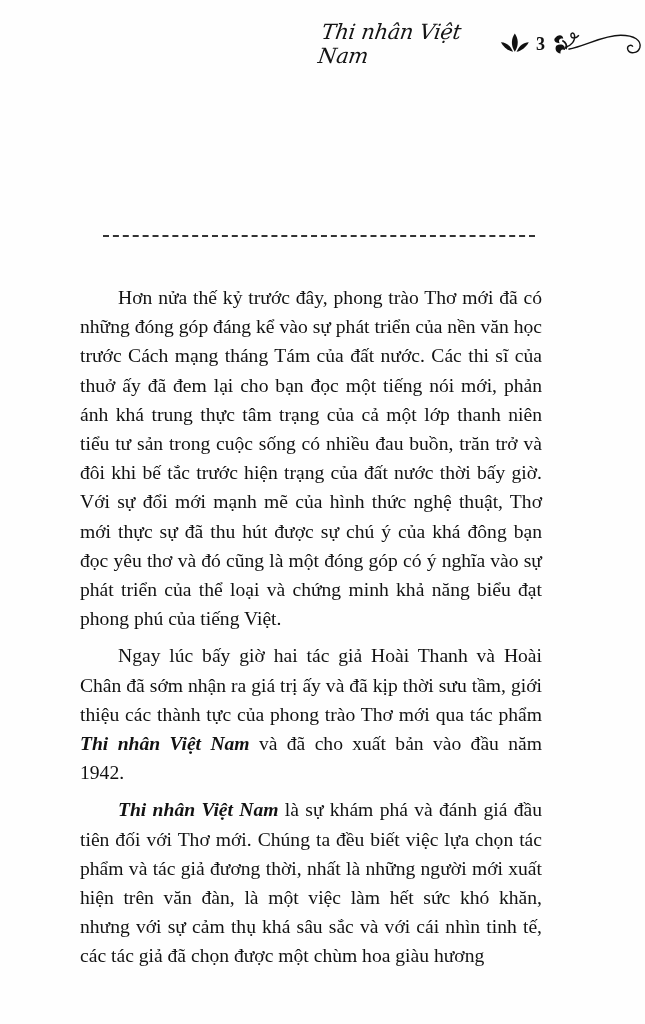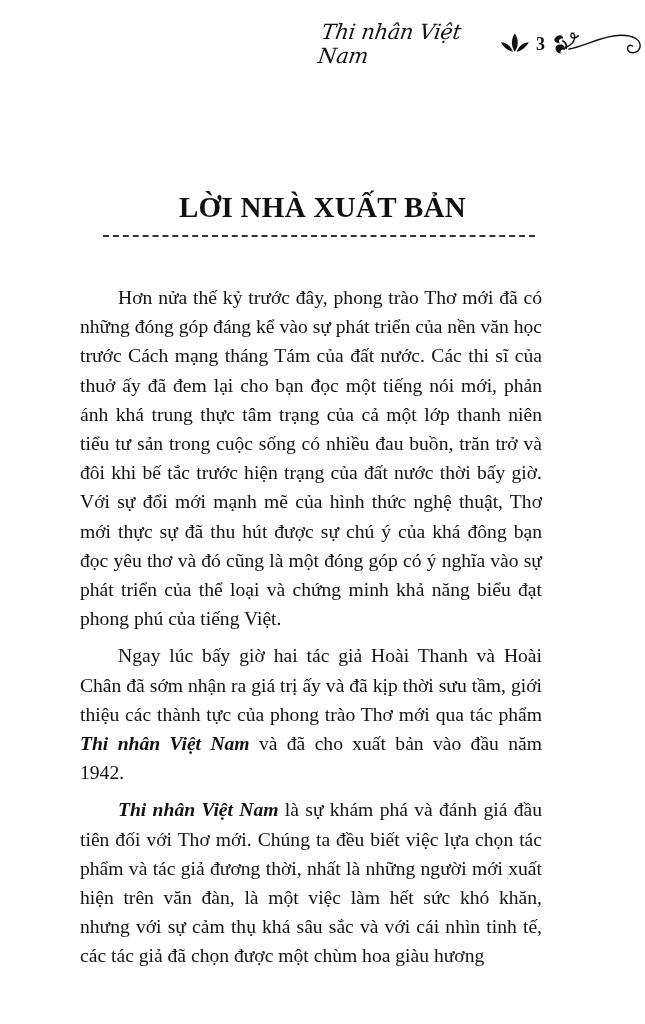--- a/index.html
+++ b/index.html
@@ -36,21 +36,20 @@
     <span class="page-number">3</span>
     <svg class="flourish-icon" viewBox="0 0 108 40">
       <path d="M4 14 C8 8 14 9 14 14 C10 13 8 16 10 19 C6 19 3 17 4 14 Z" fill="#111"></path>
       <path d="M6 22 C11 19 17 21 16 27 C13 25 10 27 11 31 C6 30 4 26 6 22 Z" fill="#111"></path>
       <path d="M13 16 C17 18 19 22 17 26" stroke="#111" stroke-width="2" fill="none"></path>
       <path d="M16 24 C24 22 28 16 27 10 C26 6 22 7 23 11 C24 14 29 14 32 10" stroke="#111" stroke-width="1.6" fill="none"></path>
       <path d="M20 26 C40 22 60 10 80 10 C96 10 104 16 102 24 C100 31 90 32 88 26 C87 22 92 20 94 23" stroke="#111" stroke-width="1.6" fill="none"></path>
     </svg>
   </div>
 
-  <h1 class="chapter-title">LỜI NHÀ XUẤT BẢN</h1>
 
   <div class="title-divider"></div>
 
   <div class="body-text">
     <p><span>Hơn nửa thế kỷ trước đây, phong trào Thơ mới đã có những đóng góp đáng kể vào sự phát triển của nền văn học trước Cách mạng tháng Tám của đất nước. Các thi sĩ của thuở ấy đã đem lại cho bạn đọc một tiếng nói mới, phản ánh khá trung thực tâm trạng của cả một lớp thanh niên tiểu tư sản trong cuộc sống có nhiều đau buồn, trăn trở và đôi khi bế tắc trước hiện trạng của đất nước thời bấy giờ. Với sự đổi mới mạnh mẽ của hình thức nghệ thuật, Thơ mới thực sự đã thu hút được sự chú ý của khá đông bạn đọc yêu thơ và đó cũng là một đóng góp có ý nghĩa vào sự phát triển của thể loại và chứng minh khả năng biểu đạt phong phú của tiếng Việt.</span></p>
     <p><span>Ngay lúc bấy giờ hai tác giả Hoài Thanh và Hoài Chân đã sớm nhận ra giá trị ấy và đã kịp thời sưu tầm, giới thiệu các thành tực của phong trào Thơ mới qua tác phẩm </span><span class="bi">Thi nhân Việt Nam</span><span> và đã cho xuất bản vào đầu năm 1942.</span></p>
     <p class="last"><span class="bi">Thi nhân Việt Nam</span><span> là sự khám phá và đánh giá đầu tiên đối với Thơ mới. Chúng ta đều biết việc lựa chọn tác phẩm và tác giả đương thời, nhất là những người mới xuất hiện trên văn đàn, là một việc làm hết sức khó khăn, nhưng với sự cảm thụ khá sâu sắc và với cái nhìn tinh tế, các tác giả đã chọn được một chùm hoa giàu hương</span></p>
   </div>
 
 </div>

